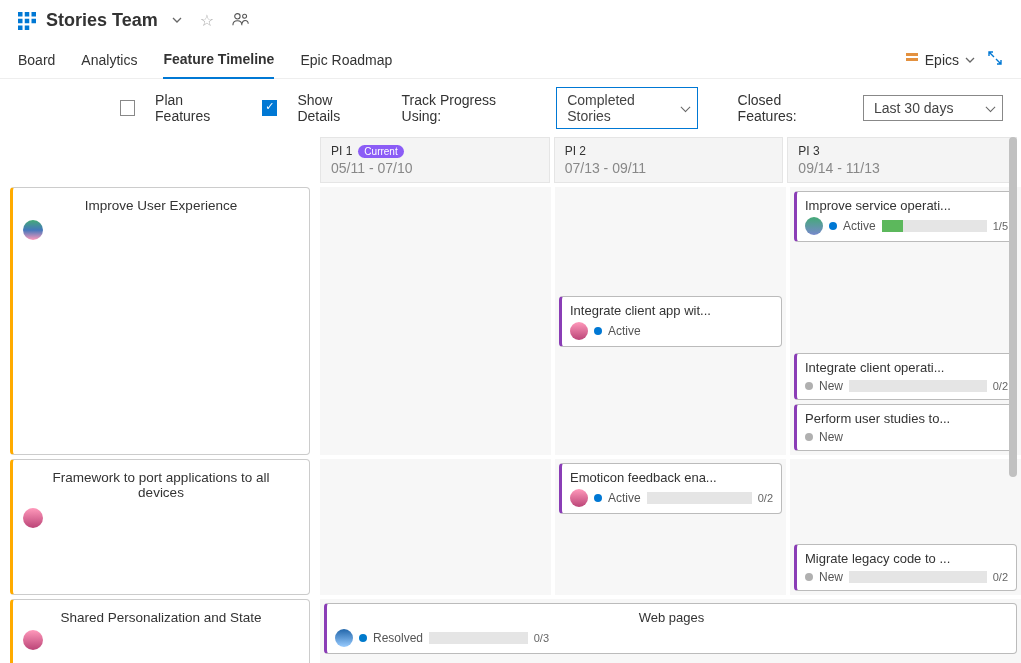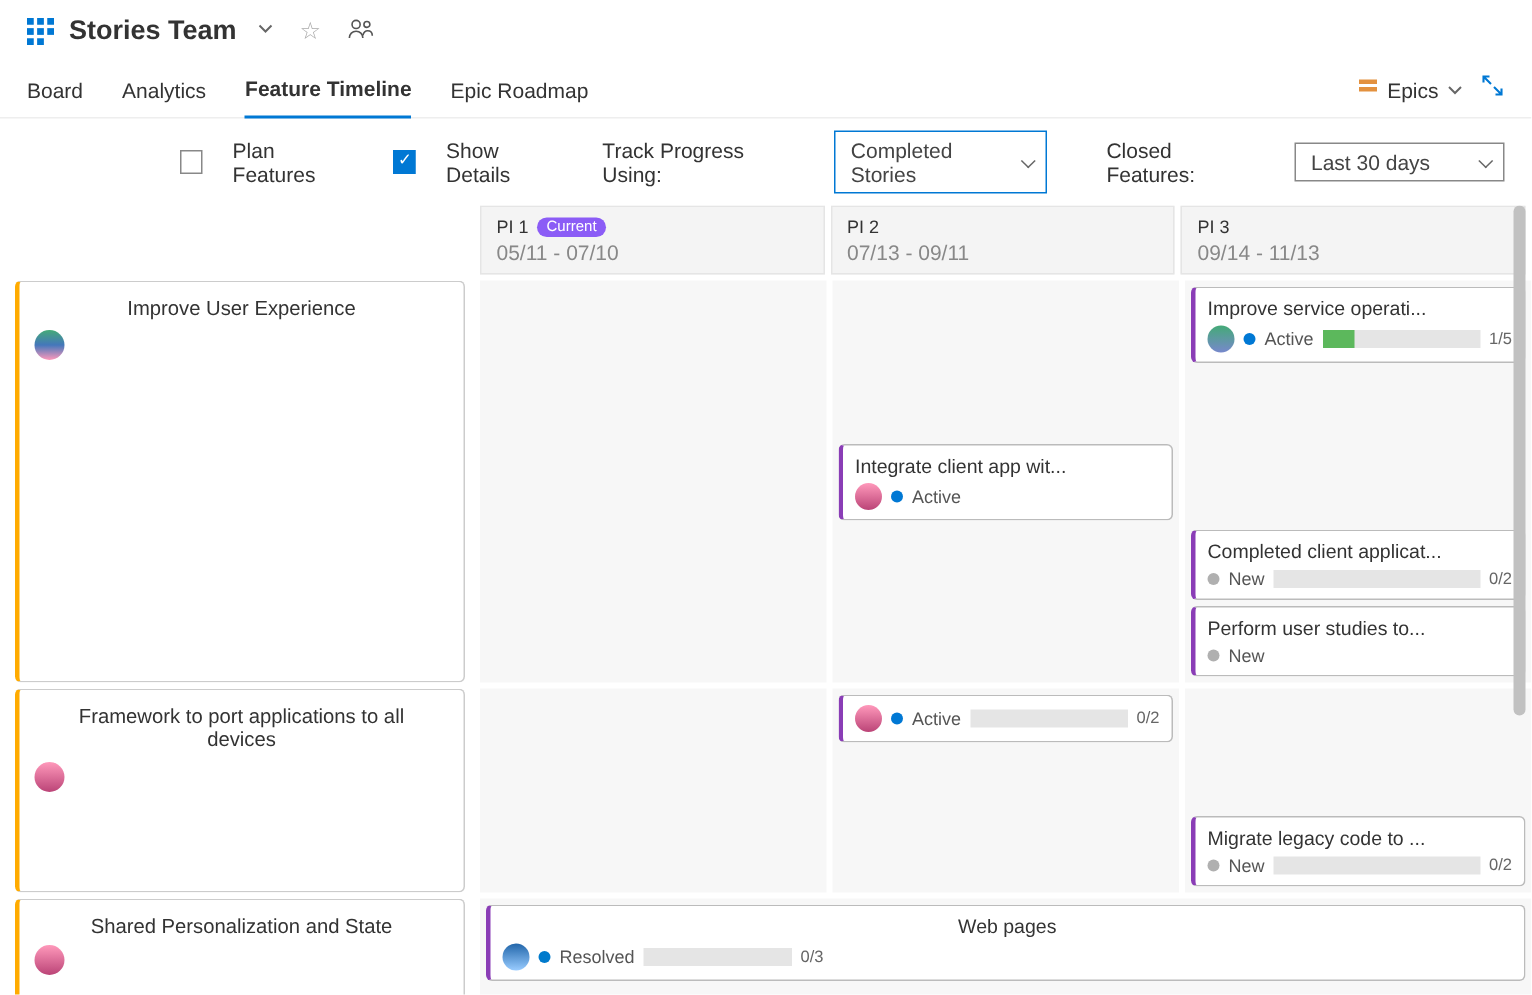--- a/index.html
+++ b/index.html
@@ -198,21 +198,21 @@
             <div class="prog">
               <div class="prog-bar">
                   <div class="prog-fill" style="width:20%"></div>
                 </div>
               <span class="prog-label">1/5</span>
             </div>
           </div>
         </div>
         <div style="flex:1"></div>
         <div class="card">
-          <div class="card-title">Completed client applicat...</div>
+          <div class="card-title">Integrate client operati...</div>
           <div class="card-meta">
             <div class="state-dot state-new"></div>
             <span class="state-text">New</span>
             <div class="prog">
               <div class="prog-bar"></div>
               <span class="prog-label">0/2</span>
             </div>
           </div>
         </div>
         <div class="card">
@@ -228,20 +228,21 @@
 
   <div class="row" style="height:136px">
     <div class="epic-cell">
       <div class="epic-title">Framework to port applications to all devices</div>
       <div class="epic-avatar av3" style="top:48px"></div>
     </div>
     <div class="lanes">
       <div class="lane"></div>
       <div class="lane">
         <div class="card">
+          <div class="card-title">Emoticon feedback ena...</div>
           <div class="card-meta">
             <div class="card-avatar av2"></div>
             <div class="state-dot state-active"></div>
             <span class="state-text">Active</span>
             <div class="prog">
               <div class="prog-bar"></div>
               <span class="prog-label">0/2</span>
             </div>
           </div>
         </div>

